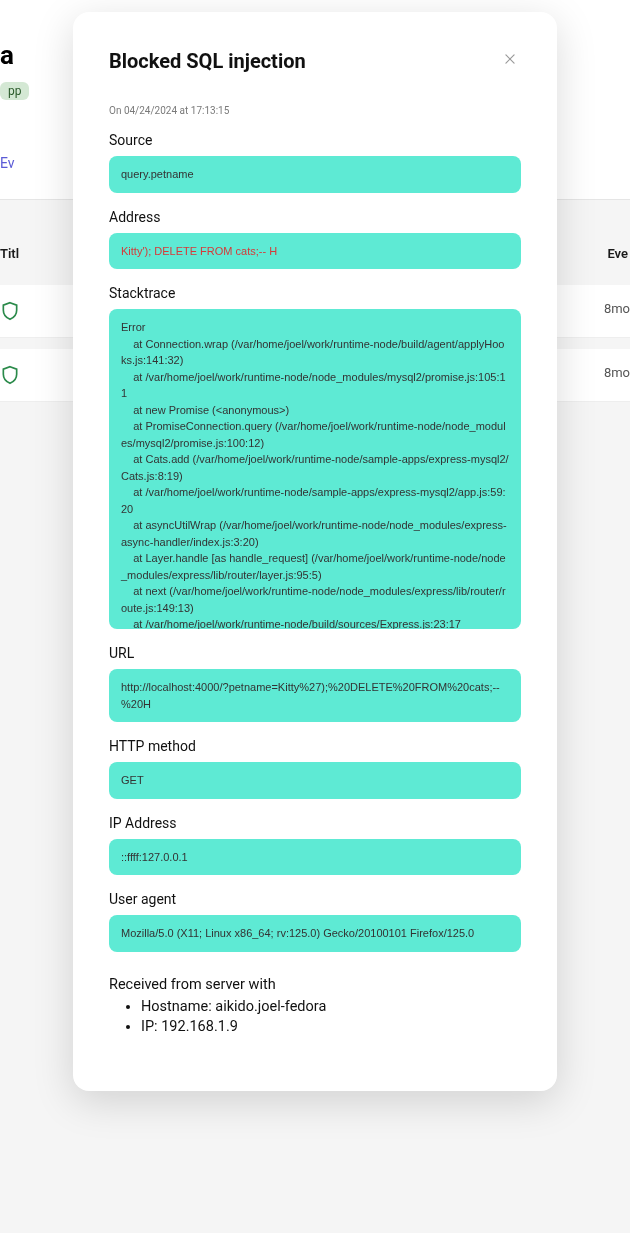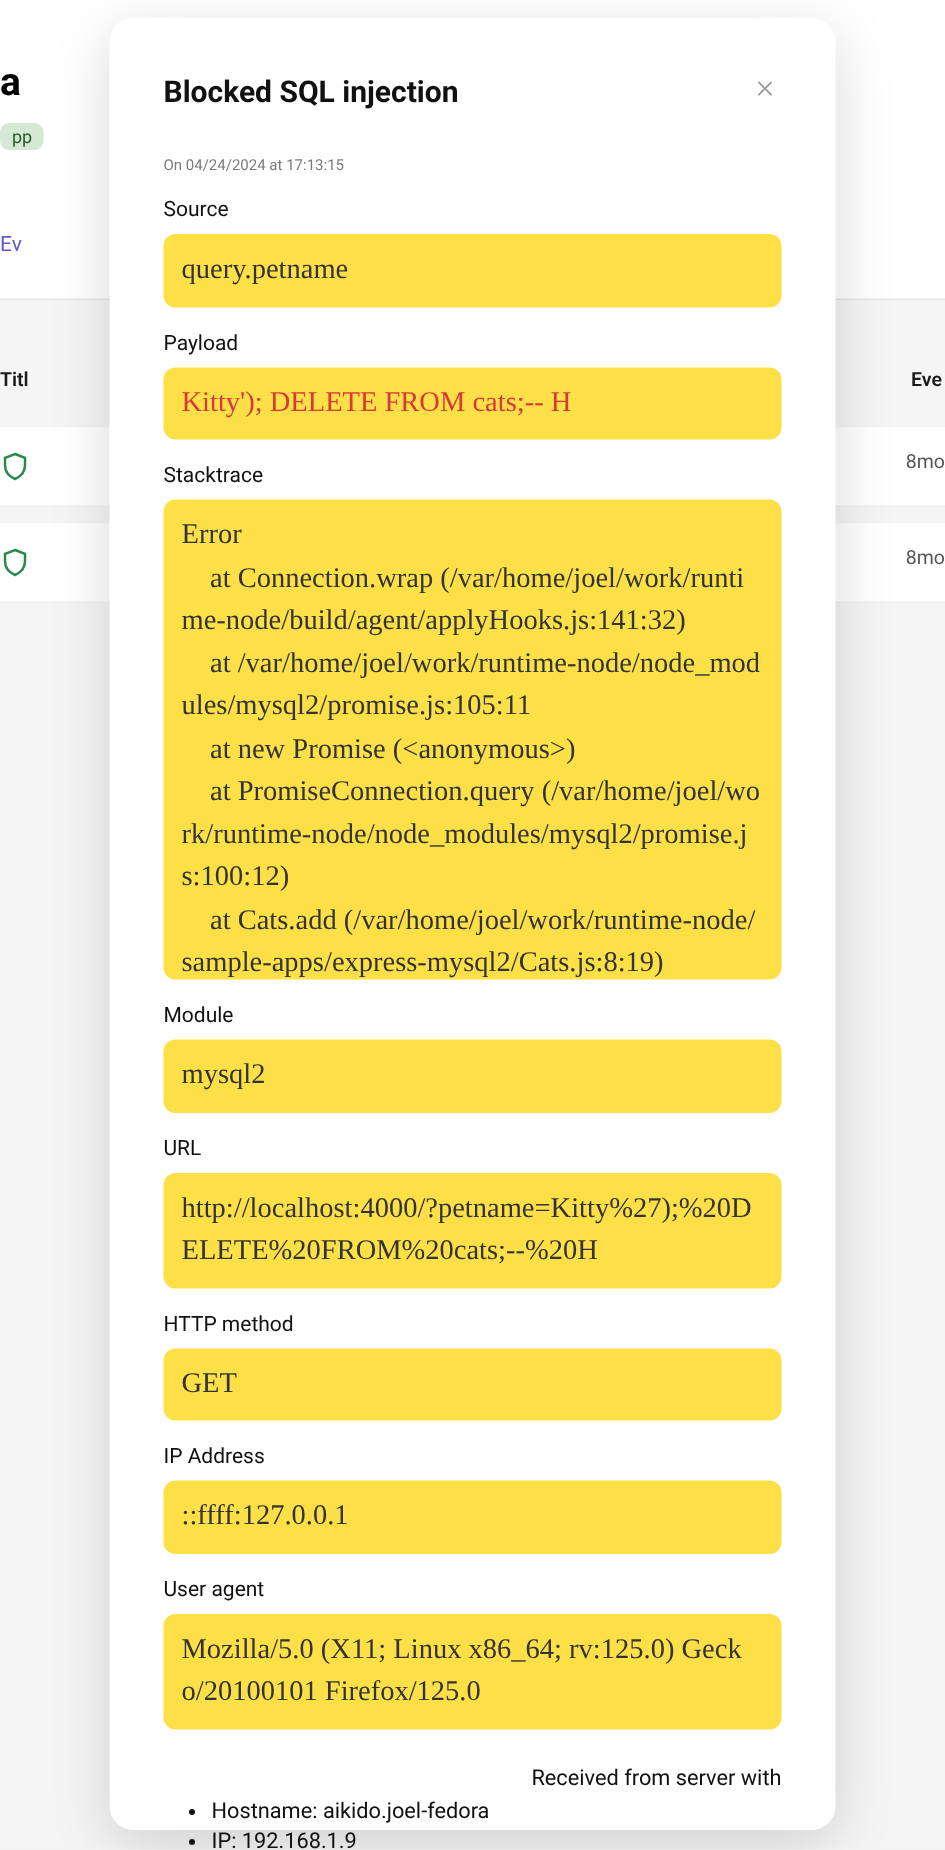--- a/index.html
+++ b/index.html
@@ -145,25 +145,25 @@
     .field-group {
       margin-bottom: 16px;
     }
     .field-label {
       font-size: 14px;
       color: #111;
       margin-bottom: 8px;
       font-weight: 400;
     }
     .field-value {
-      background: #fde047;
+      background: #5eead4;
       border-radius: 8px;
       padding: 10px 12px;
-      font-family: Liberation Serif, serif;
-      font-size: 19px;
+      font-family: Liberation Sans, sans-serif;
+      font-size: 11px;
       line-height: 1.5;
       color: #333;
       white-space: pre-wrap;
       word-break: break-all;
       overflow-wrap: break-word;
     }
     .field-value.danger {
       color: #d63939;
     }
     .field-value.stacktrace {
@@ -171,21 +171,20 @@
       overflow: hidden;
     }
     .server-info {
       margin-top: 8px;
       margin-bottom: 24px;
       font-size: 14.5px;
       color: #111;
     }
     .server-info-heading {
       margin-bottom: 4px;
-      text-align: right;
     }
     .server-info ul {
       list-style: disc;
       padding-left: 32px;
     }
     .server-info li {
       line-height: 1.4;
     }
     .modal-footer {
       display: flex;
@@ -250,43 +249,39 @@
     </div>
 
     <div class="timestamp">On 04/24/2024 at 17:13:15</div>
 
     <div class="field-group">
       <div class="field-label">Source</div>
       <div class="field-value">query.petname</div>
     </div>
 
     <div class="field-group">
-      <div class="field-label">Payload</div>
+      <div class="field-label">Address</div>
       <div class="field-value danger">Kitty'); DELETE FROM cats;-- H</div>
     </div>
 
     <div class="field-group">
       <div class="field-label">Stacktrace</div>
       <div class="field-value stacktrace">Error
     at Connection.wrap (/var/home/joel/work/runtime-node/build/agent/applyHooks.js:141:32)
     at /var/home/joel/work/runtime-node/node_modules/mysql2/promise.js:105:11
     at new Promise (&lt;anonymous&gt;)
     at PromiseConnection.query (/var/home/joel/work/runtime-node/node_modules/mysql2/promise.js:100:12)
     at Cats.add (/var/home/joel/work/runtime-node/sample-apps/express-mysql2/Cats.js:8:19)
     at /var/home/joel/work/runtime-node/sample-apps/express-mysql2/app.js:59:20
     at asyncUtilWrap (/var/home/joel/work/runtime-node/node_modules/express-async-handler/index.js:3:20)
     at Layer.handle [as handle_request] (/var/home/joel/work/runtime-node/node_modules/express/lib/router/layer.js:95:5)
     at next (/var/home/joel/work/runtime-node/node_modules/express/lib/router/route.js:149:13)
     at /var/home/joel/work/runtime-node/build/sources/Express.js:23:17</div>
     </div>
 
-    <div class="field-group">
-      <div class="field-label">Module</div>
-      <div class="field-value">mysql2</div>
-    </div>
 
     <div class="field-group">
       <div class="field-label">URL</div>
       <div class="field-value">http://localhost:4000/?petname=Kitty%27);%20DELETE%20FROM%20cats;--%20H</div>
     </div>
 
     <div class="field-group">
       <div class="field-label">HTTP method</div>
       <div class="field-value">GET</div>
     </div>

